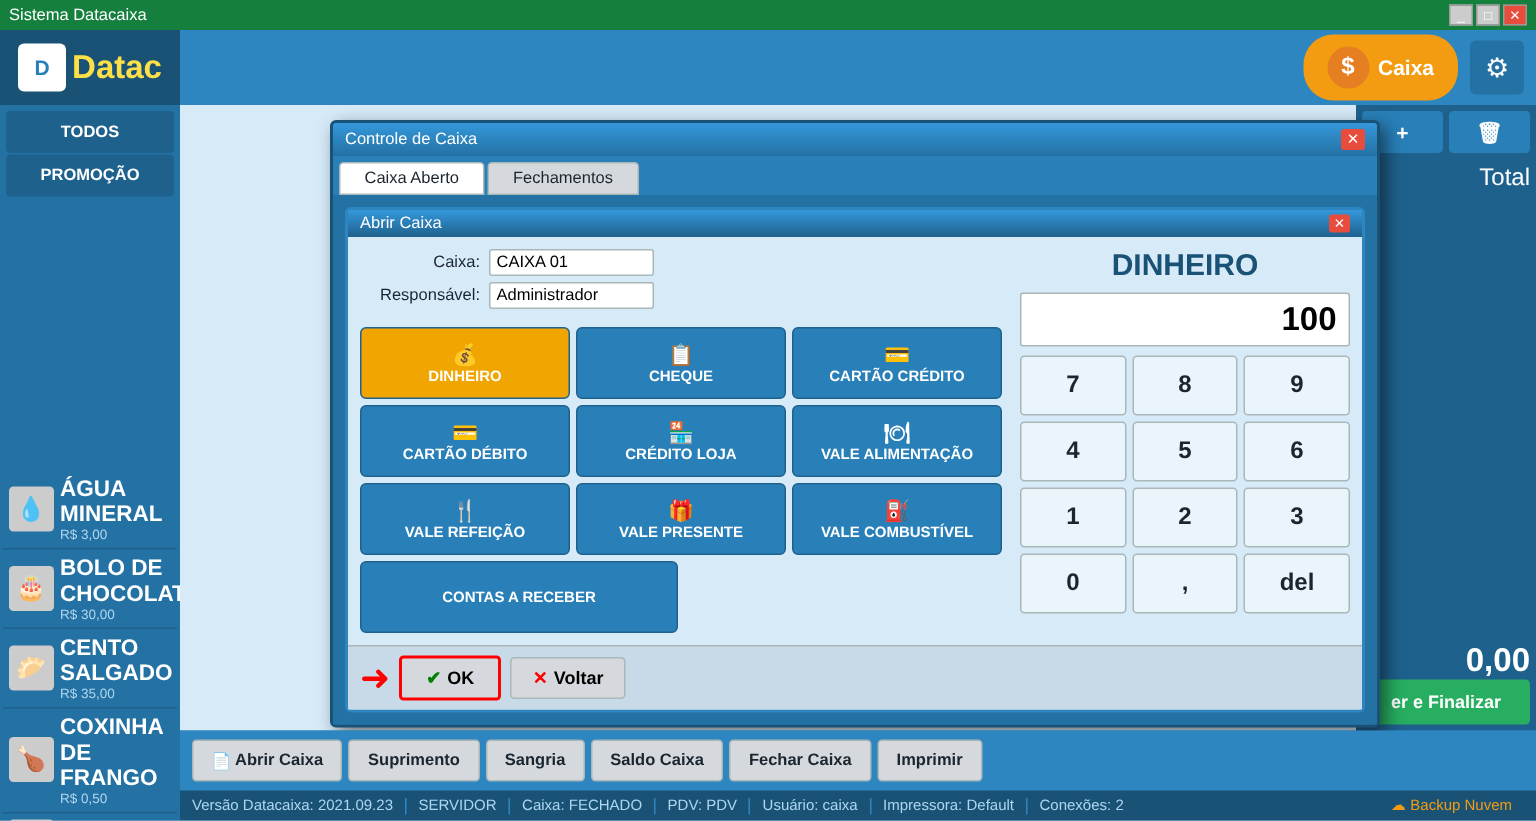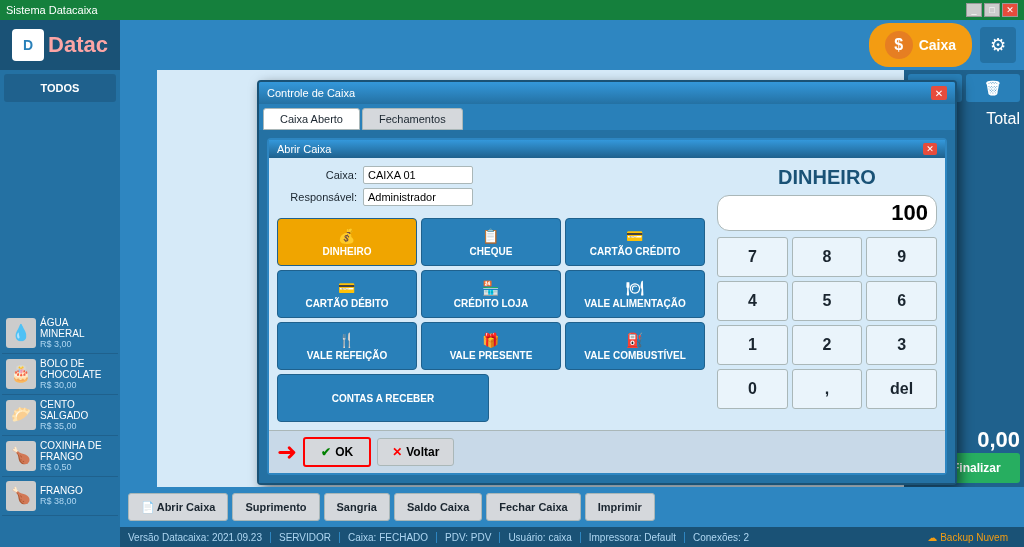--- a/index.html
+++ b/index.html
@@ -74,21 +74,21 @@
     .sidebar-logo {
       background: #1a5276;
       padding: 8px;
       display: flex;
       align-items: center;
       justify-content: center;
       height: 50px;
     }
 
     .logo-text {
-      color: #fca5a5;
+      color: #fde047;
       font-size: 22px;
       font-weight: bold;
     }
 
     .logo-icon {
       width: 32px;
       height: 32px;
       background: white;
       border-radius: 4px;
       display: flex;
@@ -142,22 +142,22 @@
       font-size: 16px;
       flex-shrink: 0;
     }
 
     .product-info {
       flex: 1;
     }
 
     .product-name {
       color: white;
-      font-size: 10px;
-      font-weight: normal;
+      font-size: 15px;
+      font-weight: bold;
     }
 
     .product-price {
       color: #aed6f1;
       font-size: 9px;
     }
 
     
     .main-area {
       flex: 1;
@@ -510,21 +510,21 @@
 
     .numpad-display {
       background: white;
       border: 1px solid #aab7b8;
       width: 100%;
       text-align: right;
       padding: 4px 8px;
       font-size: 22px;
       font-weight: bold;
       margin-bottom: 6px;
-      border-radius: 12px;
+      border-radius: 2px;
     }
 
     .numpad-grid {
       display: grid;
       grid-template-columns: repeat(3, 1fr);
       gap: 4px;
       width: 100%;
     }
 
     .num-btn {
@@ -626,20 +626,21 @@
 
       <div class="sidebar-logo">
         <div class="logo-icon">
           <span style="color:#2980b9;font-weight:bold;font-size:14px;">D</span>
         </div>
         <span class="logo-text">Datac</span>
       </div>
 
       <div class="sidebar-nav">
         <div class="sidebar-item">TODOS</div>
+        <div class="sidebar-item">PROMOÇÃO</div>
       </div>
 
       <div class="product-list">
         <div class="product-item">
           <div class="product-icon">💧</div>
           <div class="product-info">
             <div class="product-name">ÁGUA MINERAL</div>
             <div class="product-price">R$ 3,00</div>
           </div>
         </div>
@@ -682,21 +683,21 @@
           <div class="caixa-btn">
             <div class="caixa-coin-icon">$</div>
             <span>Caixa</span>
           </div>
           <div class="settings-btn">
             <span>⚙</span>
           </div>
         </div>
       </div>
 
-      <div style="display:flex;flex:1;overflow:hidden;position:relative;padding-left:37px;">
+      <div style="display:flex;flex:1;overflow:hidden;position:relative;">
 
         <div class="content-area">
 
           <div class="controle-window">
 
             <div class="controle-titlebar">
               <span>Controle de Caixa</span>
               <div class="controle-close">✕</div>
             </div>
 

